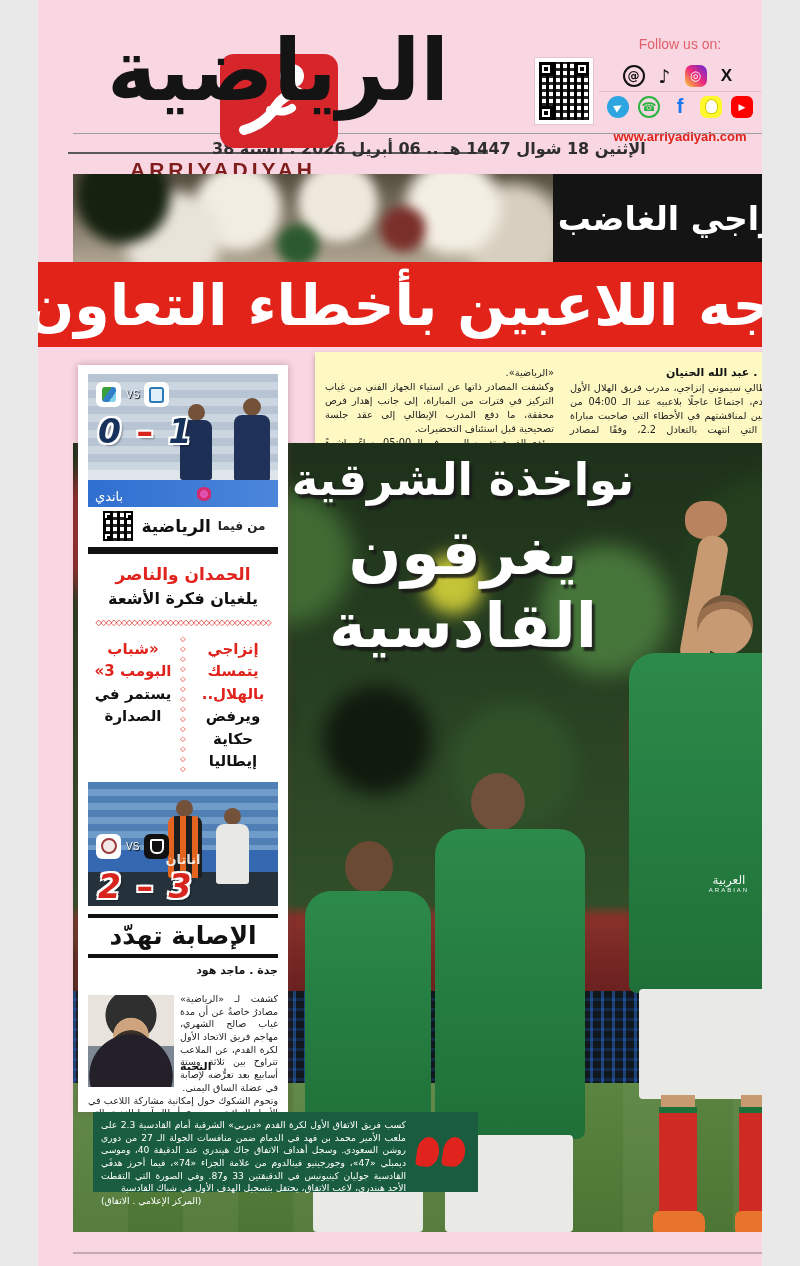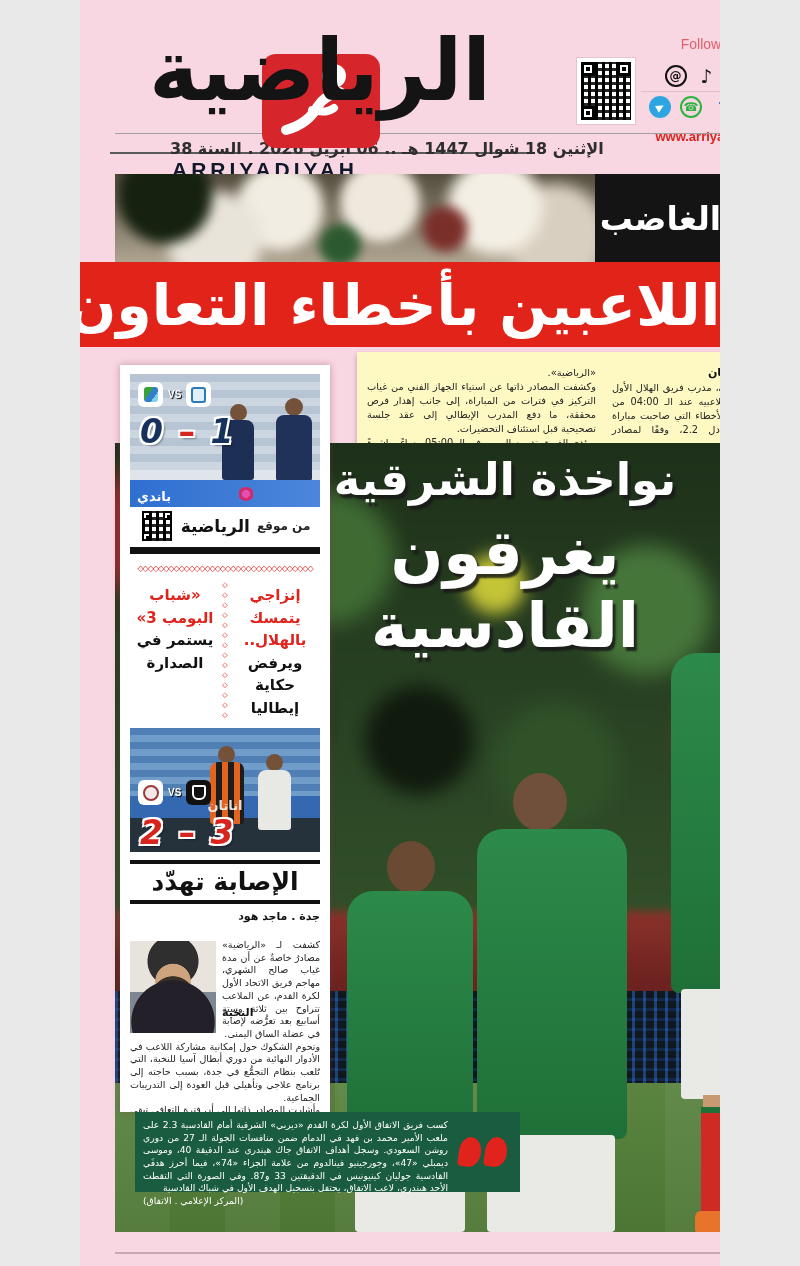--- a/index.html
+++ b/index.html
@@ -1,30 +1,30 @@
 <!DOCTYPE html>
 <html lang="ar"><head>
 <meta charset="utf-8">
 <style>
   html,body{margin:0;padding:0;background:#e9e9e9;}
-  #canvas{position:relative;width:640px;height:1266px;margin:0 auto;background:#F8D6E2;
+  #canvas{position:relative;width:724px;height:1266px;margin:0 auto;background:#F8D6E2;
           overflow:hidden;font-family:"DejaVu Sans",sans-serif;}
   .abs{position:absolute;}
 
   
   .logo-block{left:30px;top:38px;width:420px;height:128px;}
   .logo-ar{position:absolute;left:0;top:-14px;width:420px;text-align:center;direction:rtl;
            font-size:84px;font-weight:bold;color:#141414;letter-spacing:-3px;line-height:1.1;
            transform:scaleY(1.02);z-index:2;}
   .logo-red{position:absolute;left:152px;top:16px;width:118px;height:94px;background:#D6252B;
             border-radius:14px;z-index:1;}
   .logo-red svg{position:absolute;left:6px;top:4px;}
   .logo-rule{position:absolute;left:0;top:114px;width:420px;height:2px;background:#5a5a5a;}
   .logo-latin{position:absolute;left:62px;top:120px;font-family:"Liberation Sans",sans-serif;
-              font-size:21px;font-weight:bold;letter-spacing:4px;color:#0f172a;}
+              font-size:21px;font-weight:bold;letter-spacing:4px;color:#7f1d1d;}
 
   .social-block{left:497px;top:36px;width:290px;}
   .follow{color:#E2606B;font-size:14px;text-align:center;margin-bottom:6px;font-family:"Liberation Sans",sans-serif;}
   .social-row{display:flex;align-items:stretch;justify-content:center;gap:6px;}
   .qr{background:#fff;border:4px solid #fff;position:relative;
       background-image:
         repeating-linear-gradient(0deg,rgba(0,0,0,.85) 0 3px,transparent 3px 7px),
         repeating-linear-gradient(90deg,#000 0 3px,#fff 3px 7px);}
   .qr-big{width:58px;height:58px;box-shadow:0 0 0 1px #e4c4d2;}
   .qr .c1,.qr .c2,.qr .c3{position:absolute;width:14px;height:14px;background:#fff;border:3px solid #000;
@@ -123,34 +123,34 @@
   .photo-headline .h2{font-size:62px;font-weight:bold;margin-top:10px;}
 
   
   .sidebar{left:40px;top:365px;width:210px;height:747px;background:#fff;
            box-shadow:0 0 7px rgba(120,60,70,.4);box-sizing:border-box;padding:9px 10px;overflow:hidden;}
   .match{position:relative;width:190px;overflow:hidden;}
   .match1{height:133px;background:
        linear-gradient(180deg,transparent 0 96px,#dfe5ea 96px 106px,transparent 106px),
        repeating-linear-gradient(180deg,#b6c4d3 0 8px,#ccd6e1 8px 16px);}
   .m1-board{position:absolute;left:0;bottom:0;width:190px;height:27px;background:linear-gradient(90deg,#2f6fd0,#4b86db);}
-  .m1-board span{position:absolute;left:7px;bottom:3px;color:#fff;font-size:13px;font-weight:bold;direction:rtl;margin-top:40px;}
+  .m1-board span{position:absolute;left:7px;bottom:3px;color:#fff;font-size:13px;font-weight:normal;direction:rtl;margin-top:40px;}
   .m1-graffiti{position:absolute;left:108px;bottom:6px;width:16px;height:14px;border-radius:50%;
        background:radial-gradient(circle,#e24fae 0 40%,#cf2b6e 40% 70%,transparent 70%);}
   .figure{position:absolute;}
   .figure .f-head{position:absolute;border-radius:50%;background:#74523a;}
   .figure .f-body{position:absolute;border-radius:8px 8px 3px 3px;}
   .badge-row{position:absolute;display:flex;align-items:center;gap:5px;}
   .badge{width:25px;height:25px;background:#fff;border-radius:6px;display:flex;align-items:center;justify-content:center;}
   .badge .g1{width:14px;height:15px;border-radius:3px;background:linear-gradient(125deg,#3aa03c 0 40%,#2f80c8 40% 70%,#7fd0e8 70%);}
   .badge .g2{width:15px;height:16px;border-radius:3px;border:2px solid #2a7ab8;box-sizing:border-box;background:#dff0fa;}
   .badge .g3{width:16px;height:16px;border-radius:50%;border:2px solid #9b3a3a;box-sizing:border-box;background:#f3e9e9;}
   .badge.dark{background:#111;}
   .badge .g4{width:14px;height:15px;background:#111;border:2px solid #fff;border-radius:2px 2px 6px 6px;box-sizing:border-box;}
-  .vs{color:#fff;font-size:10px;font-weight:bold;text-shadow:1px 1px 1px #000;font-family:"Liberation Sans",sans-serif;}
+  .vs{color:#fff;font-size:10px;font-weight:normal;text-shadow:1px 1px 1px #000;font-family:"Liberation Sans",sans-serif;}
   .score{position:absolute;font-size:33px;font-weight:bold;font-style:italic;letter-spacing:2px;
          text-shadow:-2px -2px 0 #fff,2px -2px 0 #fff,-2px 2px 0 #fff,2px 2px 0 #fff,3px 3px 2px rgba(0,0,0,.35);}
   .score .dash{font-style:normal;}
   .score1{color:#16325c;left:10px;top:38px;}
   .score1 .dash{color:#d7251d;}
   .score2{color:#d7251d;left:10px;bottom:0px;}
   .score2 .dash{color:#d7251d;}
 
   .promo-row{display:flex;direction:rtl;align-items:center;justify-content:center;gap:7px;height:38px;}
   .promo-text{font-size:12px;font-weight:bold;color:#222;}
@@ -345,31 +345,35 @@
           </div>
       </div>
       <div class="score score1"><span>0</span> <span class="dash">–</span> <span>1</span></div>
       <div class="m1-board">
         <span>باندي</span>
       </div>
       <div class="m1-graffiti"></div>
     </div>
 
     <div class="promo-row">
-      <span class="promo-text">من موقع</span>
+      <span class="promo-text">من فيما</span>
       <span class="promo-logo">الرياضية</span>
       <span class="qr qr-small" style="display:inline-block;">
           <i class="c1"></i>
           <i class="c2"></i>
           <i class="c3"></i>
         </span>
     </div>
 
     <div class="black-bar"></div>
 
+    <div class="sb-h1">
+      <div class="red">الحمدان والناصر</div>
+      <div class="blk">يلغيان فكرة الأشعة</div>
+    </div>
 
     <div class="h-diamonds"></div>
 
     <div class="dual">
       <div class="dual-col">
         <div class="red">إنزاجي يتمسك بالهلال..</div>
         <div class="blk">ويرفض حكاية إيطاليا</div>
       </div>
       <div class="v-diamonds"></div>
       <div class="dual-col">

